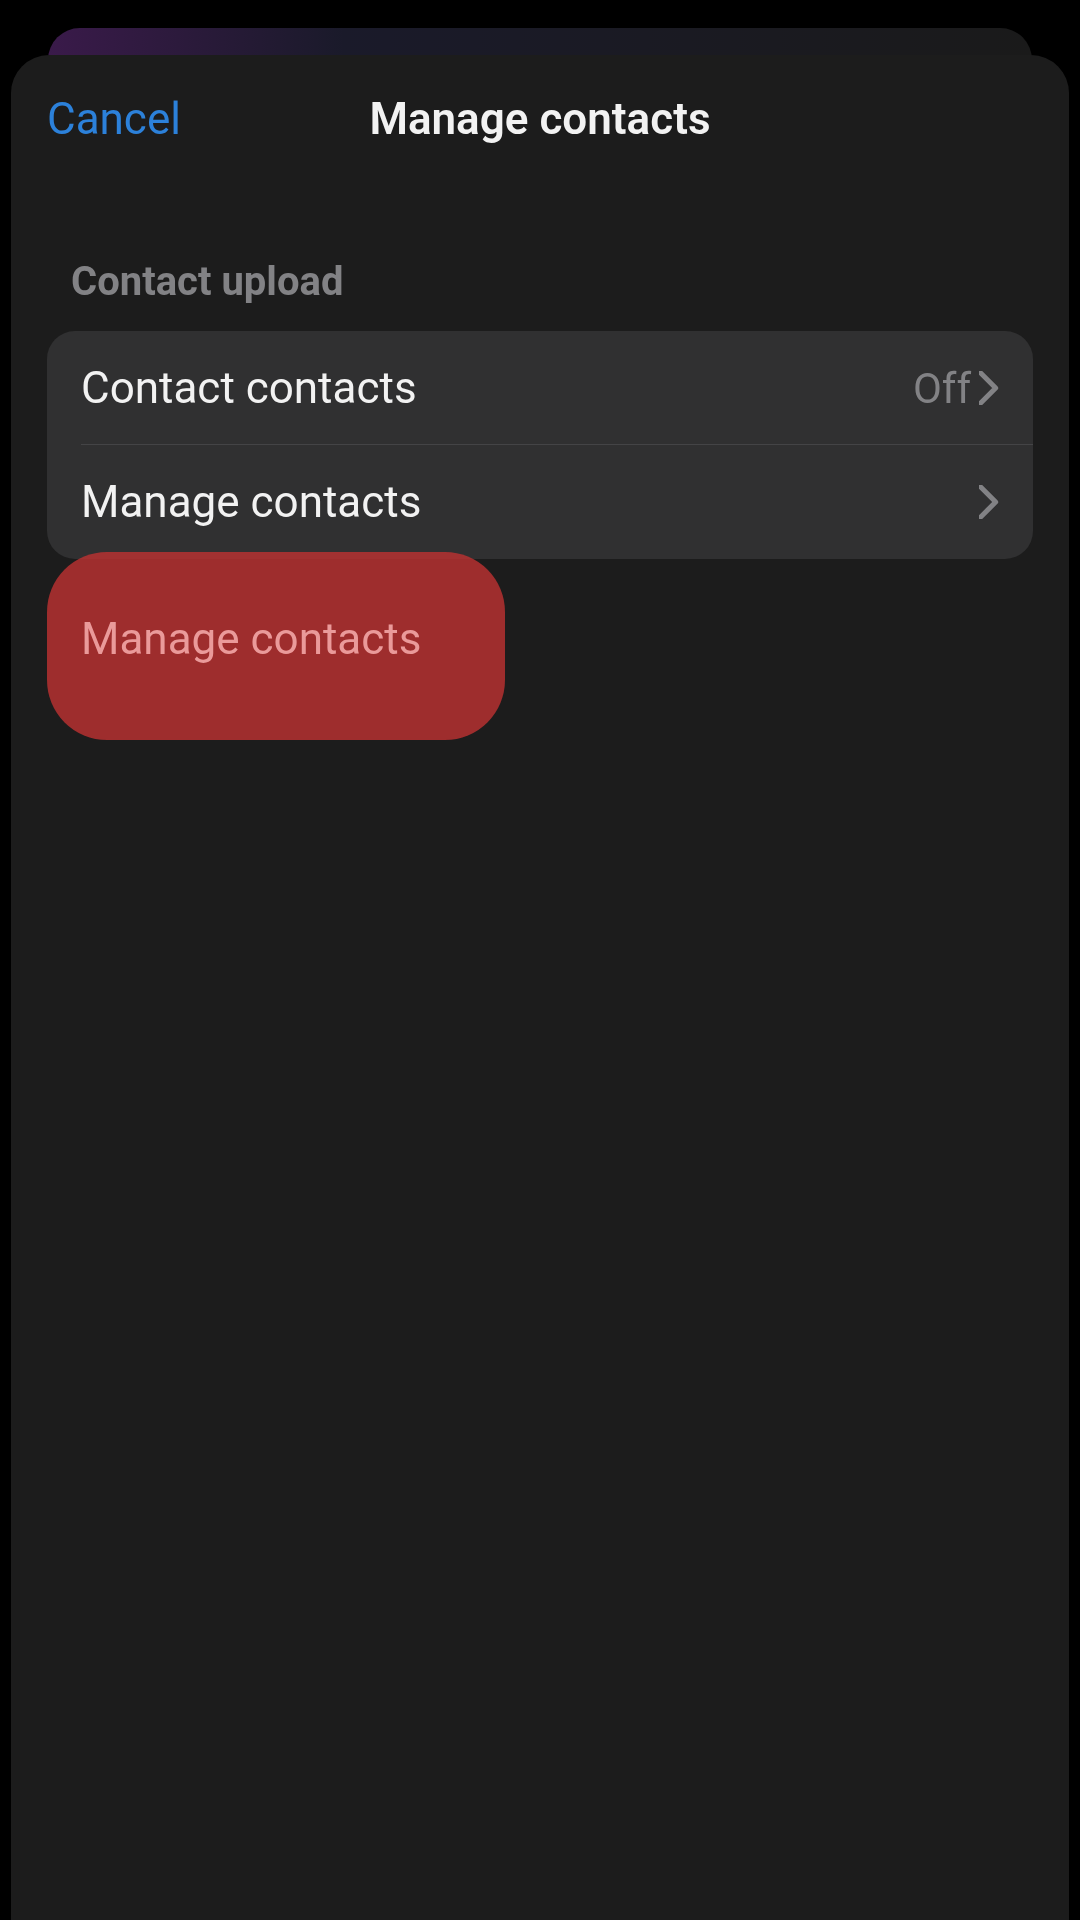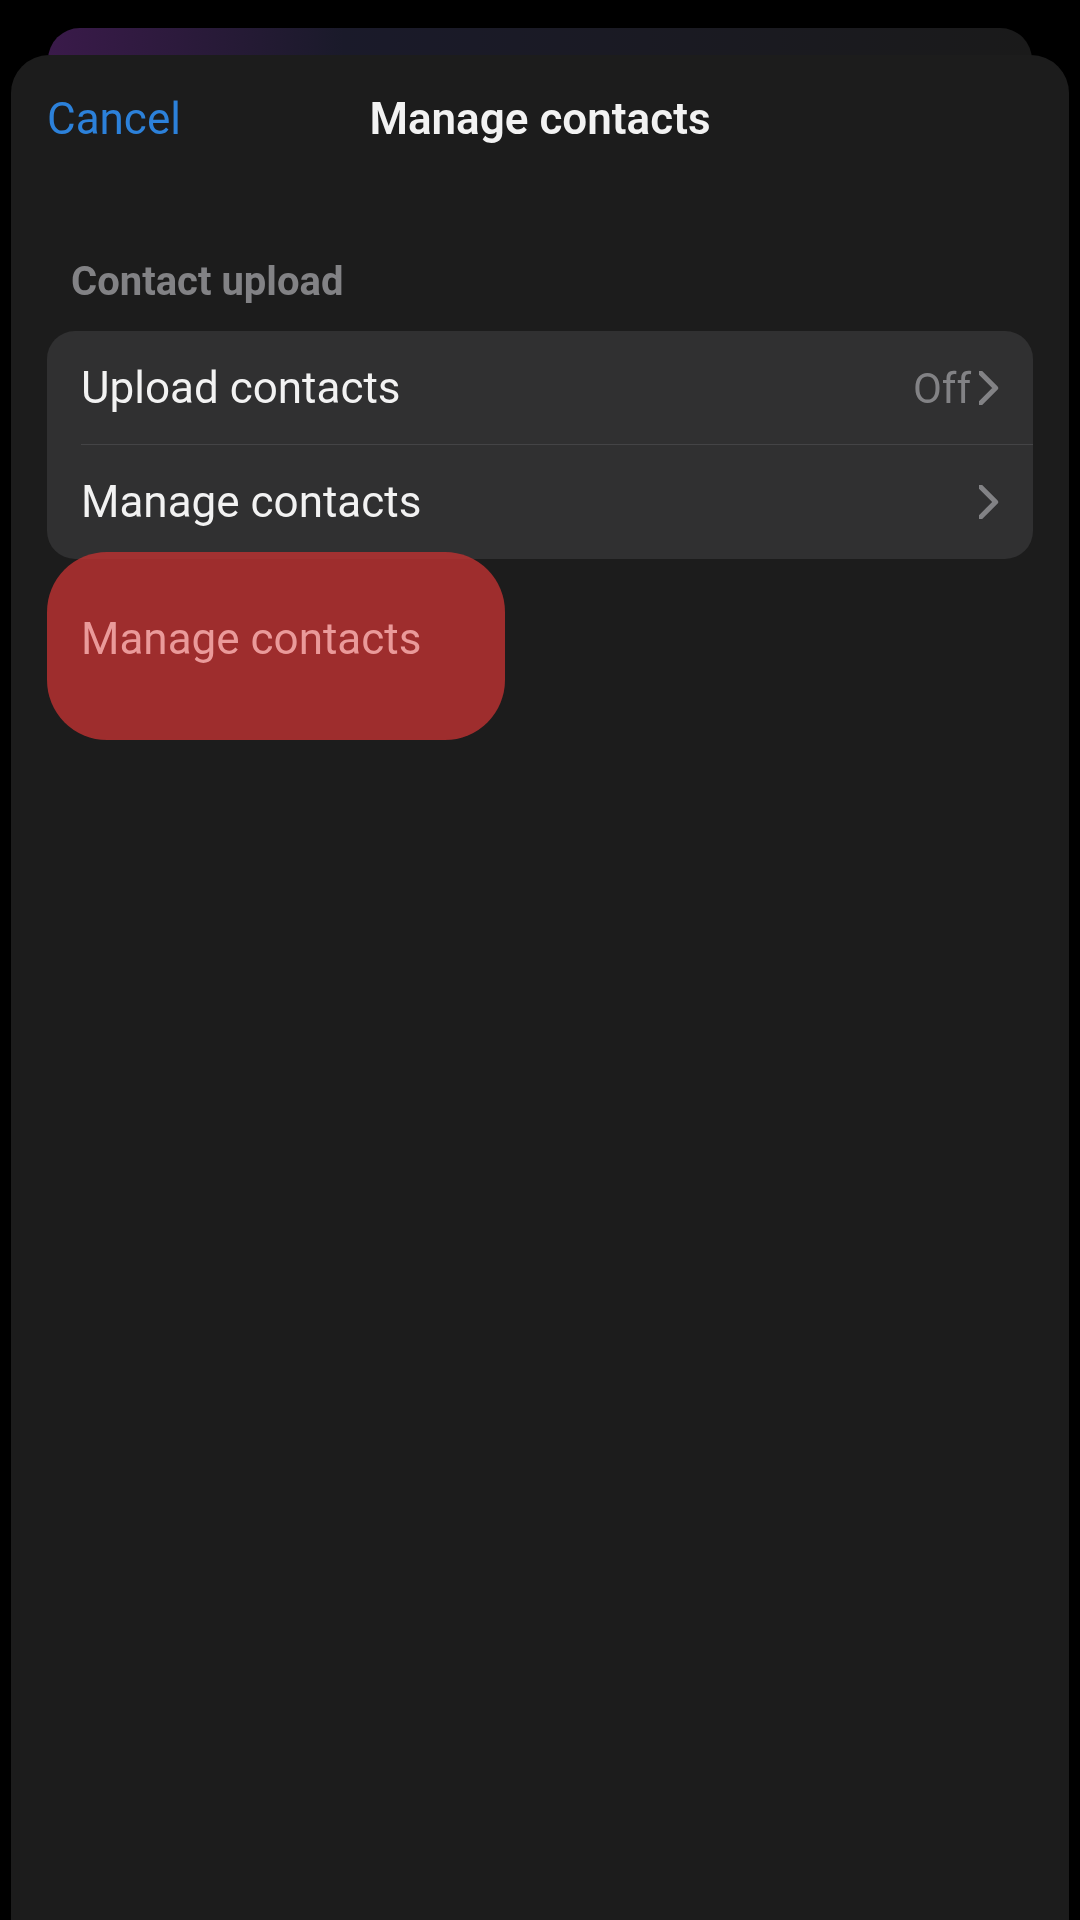--- a/index.html
+++ b/index.html
@@ -147,21 +147,21 @@
 
   <div class="modal-header">
     <button class="cancel-button">Cancel</button>
     <div class="modal-title">Manage contacts</div>
   </div>
 
   <div class="section-header">Contact upload</div>
 
   <div class="settings-group">
     <div class="settings-row divider">
-      <div class="row-label">Upload contacts</div>
+      <div class="row-label">Contact contacts</div>
       <div class="row-value">Off</div>
       <div class="chevron">
         <svg viewBox="0 0 12 20" fill="none">
             <path d="M1 1 L10 10 L1 19" stroke="#8a8a8d" stroke-width="3" stroke-linecap="round" stroke-linejoin="round"></path>
           </svg>
       </div>
     </div>
     <div class="settings-row">
       <div class="row-label">Manage contacts</div>
       <div class="chevron">

